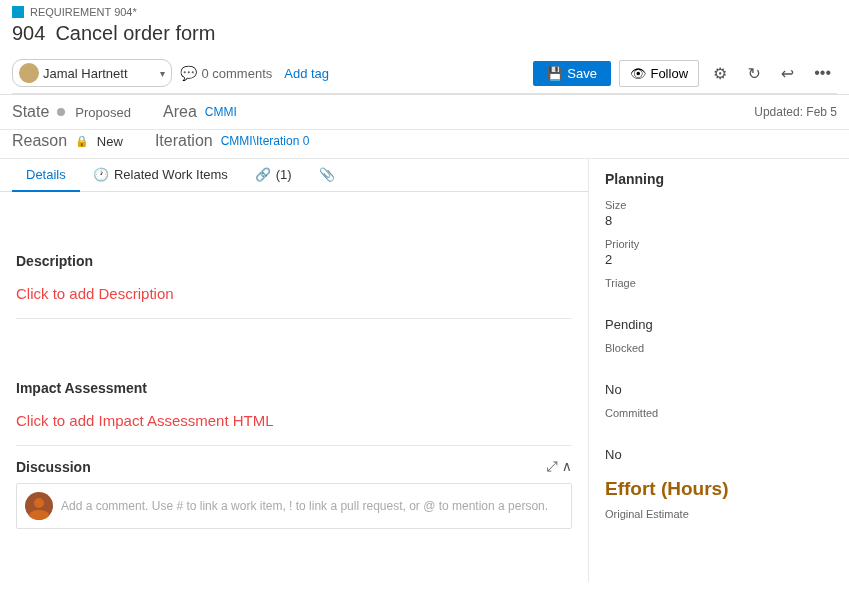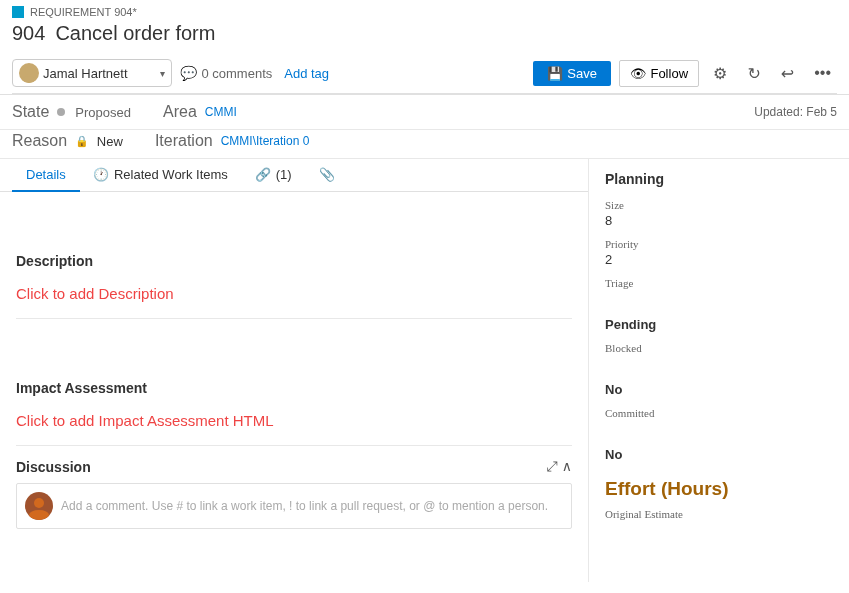--- a/index.html
+++ b/index.html
@@ -6,21 +6,21 @@
     body { font-family: 'Segoe UI', Arial, sans-serif; font-size: 13px; color: #333; background: #fff; width: 849px; height: 593px; overflow: hidden; }
 
     .top-bar { background: #fff; border-bottom: 1px solid #e0e0e0; padding: 6px 12px 0 12px; }
     .work-item-type { display: flex; align-items: center; gap: 6px; font-size: 11px; color: #666; margin-bottom: 4px; }
     .wi-icon { width: 12px; height: 12px; background: #009ccc; display: inline-block; }
     .work-item-title { display: flex; align-items: center; gap: 10px; margin-bottom: 8px; }
     .wi-number { font-size: 20px; color: #333; font-weight: 400; }
     .wi-title { font-size: 20px; color: #333; font-weight: 400; }
 
     .toolbar { display: flex; align-items: center; gap: 8px; padding: 6px 0; border-bottom: 1px solid #e0e0e0; }
-    .assignee-select { display: flex; align-items: center; gap: 4px; border: 1px solid #ccc; padding: 3px 6px; border-radius: 4px; min-width: 160px; background: #fff; cursor: pointer; }
+    .assignee-select { display: flex; align-items: center; gap: 4px; border: 1px solid #ccc; padding: 3px 6px; border-radius: 10px; min-width: 160px; background: #fff; cursor: pointer; }
     .assignee-avatar { width: 20px; height: 20px; border-radius: 50%; background: #c8a96e; display: flex; align-items: center; justify-content: center; font-size: 10px; color: #fff; overflow: hidden; }
     .assignee-name { font-size: 13px; flex: 1; }
     .chevron-down { font-size: 10px; color: #666; }
     .comment-area { display: flex; align-items: center; gap: 4px; color: #666; font-size: 13px; cursor: pointer; }
     .comment-icon { font-size: 14px; }
     .add-tag { color: #0078d4; font-size: 13px; cursor: pointer; margin-left: 4px; }
     .spacer { flex: 1; }
     .btn-save { background: #0078d4; color: #fff; border: none; padding: 5px 14px; border-radius: 2px; font-size: 13px; cursor: pointer; display: flex; align-items: center; gap: 4px; }
     .btn-follow { background: #fff; border: 1px solid #ccc; padding: 5px 10px; border-radius: 2px; font-size: 13px; cursor: pointer; display: flex; align-items: center; gap: 4px; }
     .icon-btn { background: none; border: none; cursor: pointer; padding: 4px 6px; font-size: 16px; color: #555; }
@@ -53,23 +53,23 @@
     .discussion-icons { display: flex; gap: 4px; }
     .disc-icon { font-size: 14px; color: #555; cursor: pointer; }
 
     .comment-box { margin: 0 16px 12px; border: 1px solid #e0e0e0; border-radius: 2px; display: flex; align-items: center; gap: 8px; padding: 8px; }
     .comment-avatar { width: 28px; height: 28px; border-radius: 50%; background: #a0522d; flex-shrink: 0; overflow: hidden; display: flex; align-items: center; justify-content: center; }
     .comment-input { flex: 1; color: #aaa; font-size: 12px; line-height: 1.5; }
 
     
     .planning-title { font-size: 14px; font-weight: 600; margin-bottom: 12px; color: #333; }
     .planning-field { margin-bottom: 10px; }
-    .field-label { font-size: 11px; color: #666; margin-bottom: 2px; font-family: Liberation Serif, serif; }
+    .field-label { font-size: 11px; color: #666; margin-bottom: 2px; }
     .field-value { font-size: 13px; color: #333; font-weight: 400; }
-    .field-value.bold { font-weight: 700; margin-top: 28px; }
+    .field-value.bold { font-weight: 400; margin-top: 28px; }
     .effort-title { font-size: 19px; font-weight: 600; margin: 16px 0 8px; color: #a16207; }
 
     .area-value { color: #0078d4; font-size: 12px; cursor: pointer; }
     .iteration-value { color: #0078d4; font-size: 12px; cursor: pointer; }
   </style>
 </head>
 <body>
 
 <div class="top-bar">
   <div class="work-item-type">

